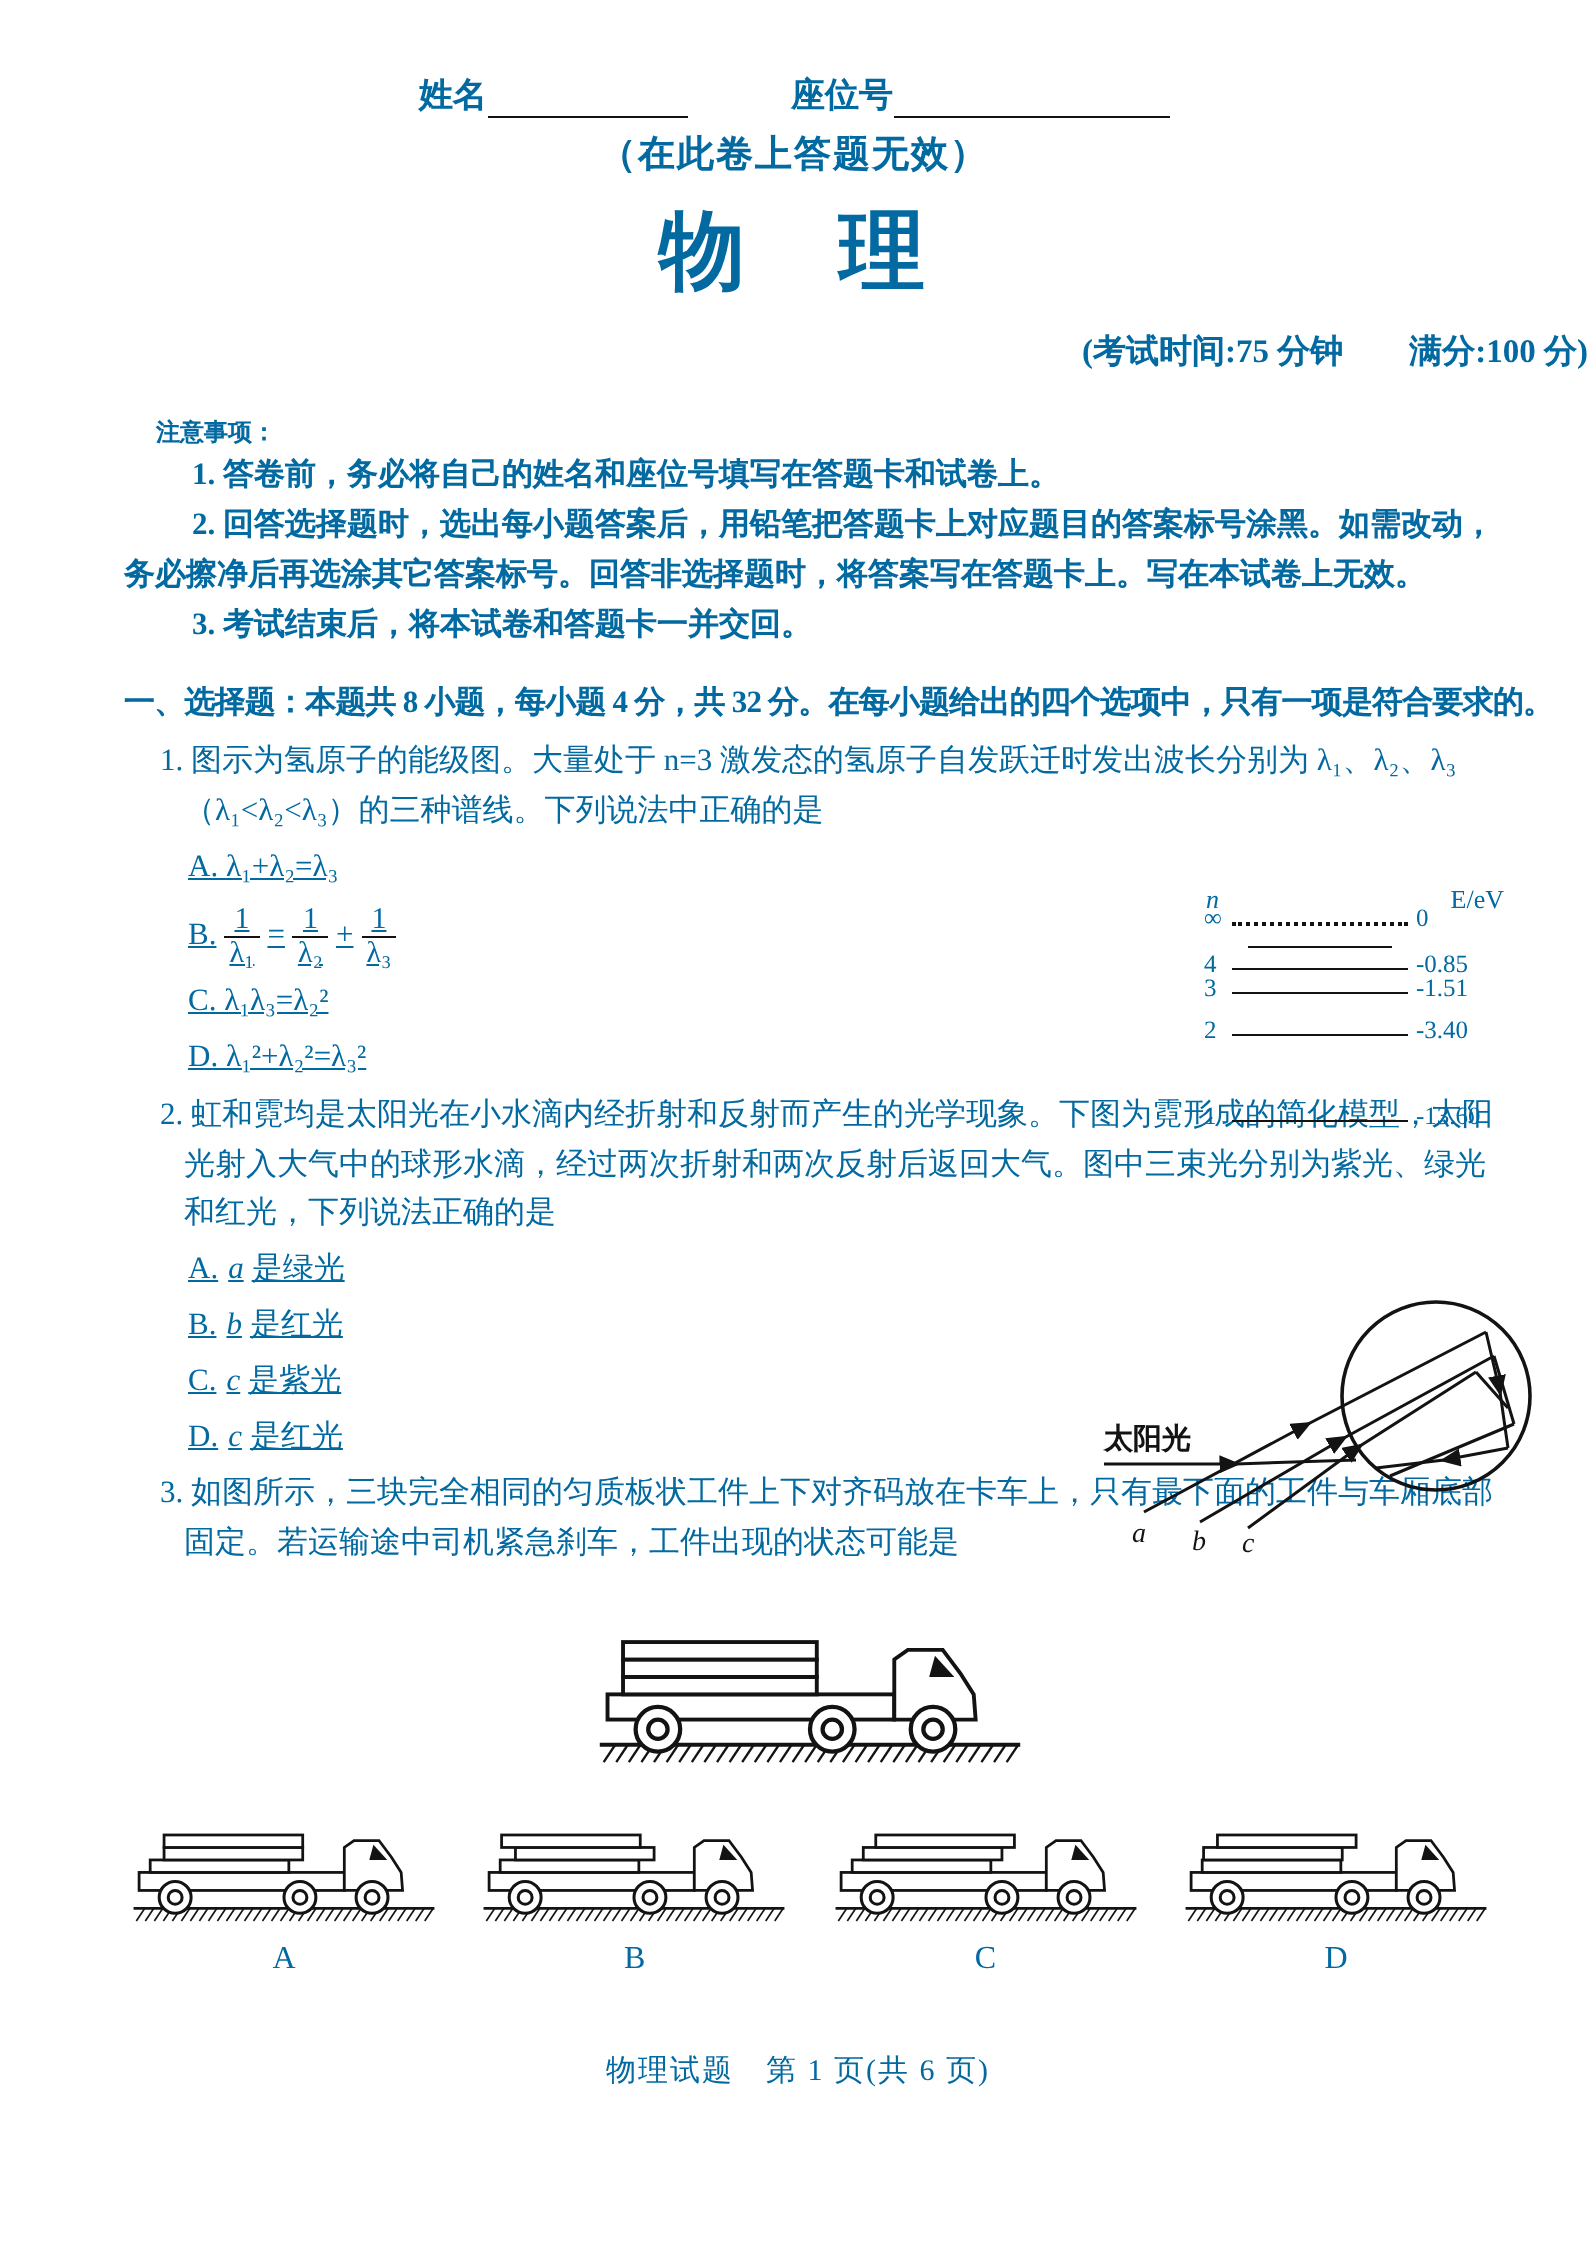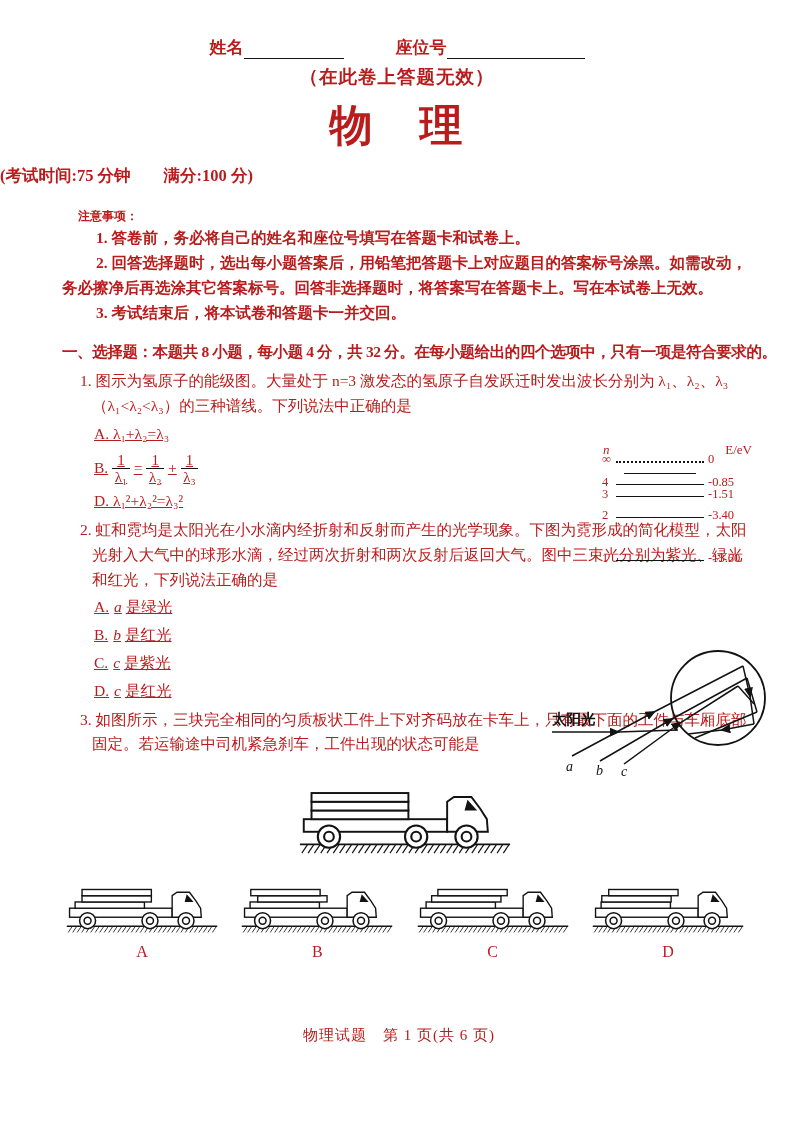--- a/index.html
+++ b/index.html
@@ -1,31 +1,31 @@
 <!DOCTYPE html>
 <html><head>
 <meta charset="utf-8">
 <style>
   html,body{margin:0;padding:0;background:#ffffff;}
   .page{
     width:794px;height:1122px;position:relative;background:#fff;
-    font-family:"Liberation Serif","DejaVu Serif",serif;color:#b91c1c;
+    font-family:"Liberation Serif","DejaVu Serif",serif;color:#0369a1;
     overflow:hidden;
   }
   
   .top-fields{display:flex;justify-content:center;align-items:flex-end;gap:52px;
     padding-top:36px;font-weight:700;font-size:17px;}
   .field{display:flex;align-items:flex-end;}
   .blank{display:inline-block;border-bottom:1.8px solid #131313;height:1.05em;}
   .blank.name{width:100px;}
   .blank.seat{width:138px;}
   .no-answer{text-align:center;font-weight:700;font-size:18.5px;margin-top:5px;letter-spacing:1px;}
   .exam-title{text-align:center;font-weight:700;font-size:22.5px;margin-top:30px;letter-spacing:1.5px;}
   .subject{text-align:center;font-weight:700;font-size:43px;margin-top:8px;letter-spacing:2px;}
-  .exam-info{text-align:left;font-weight:700;font-size:16.5px;margin-top:10px;}
+  .exam-info{text-align:right;font-weight:700;font-size:16.5px;margin-top:10px;}
   
   .content{margin:20px 46px 0 62px;font-size:15.5px;line-height:1.6;}
   .notice-title{font-weight:700;font-size:12px;margin-left:16px;}
   .notice-item{font-weight:700;text-indent:34px;}
   .notice-item.wrap{text-indent:34px;}
   .section-header{font-weight:700;margin-top:15px;white-space:nowrap;letter-spacing:-0.4px;}
   .q-para{padding-left:30px;text-indent:-12px;margin-top:4px;}
   .options{margin-left:32px;text-decoration:underline;}
   .option{margin-top:3px;}
   .option i{font-family:"Liberation Serif","DejaVu Serif",serif;font-style:italic;margin:0 4px 0 5px;}
@@ -103,20 +103,21 @@
           <span class="frac">
               <span class="fn">1</span>
               <span class="fd">λ₂</span>
             </span>
           <span>+</span>
           <span class="frac">
               <span class="fn">1</span>
               <span class="fd">λ₃</span>
             </span>
         </div>
+        <div class="option">C. λ₁λ₃=λ₂²</div>
         <div class="option">D. λ₁²+λ₂²=λ₃²</div>
       </div>
     </div>
 
     <div>
       <div class="q-para">2. 虹和霓均是太阳光在小水滴内经折射和反射而产生的光学现象。下图为霓形成的简化模型，太阳光射入大气中的球形水滴，经过两次折射和两次反射后返回大气。图中三束光分别为紫光、绿光和红光，下列说法正确的是</div>
       <div class="options">
         <div class="option"><span>A.</span><i>a</i><span>是绿光</span></div>
         <div class="option"><span>B.</span><i>b</i><span>是红光</span></div>
         <div class="option"><span>C.</span><i>c</i><span>是紫光</span></div>

